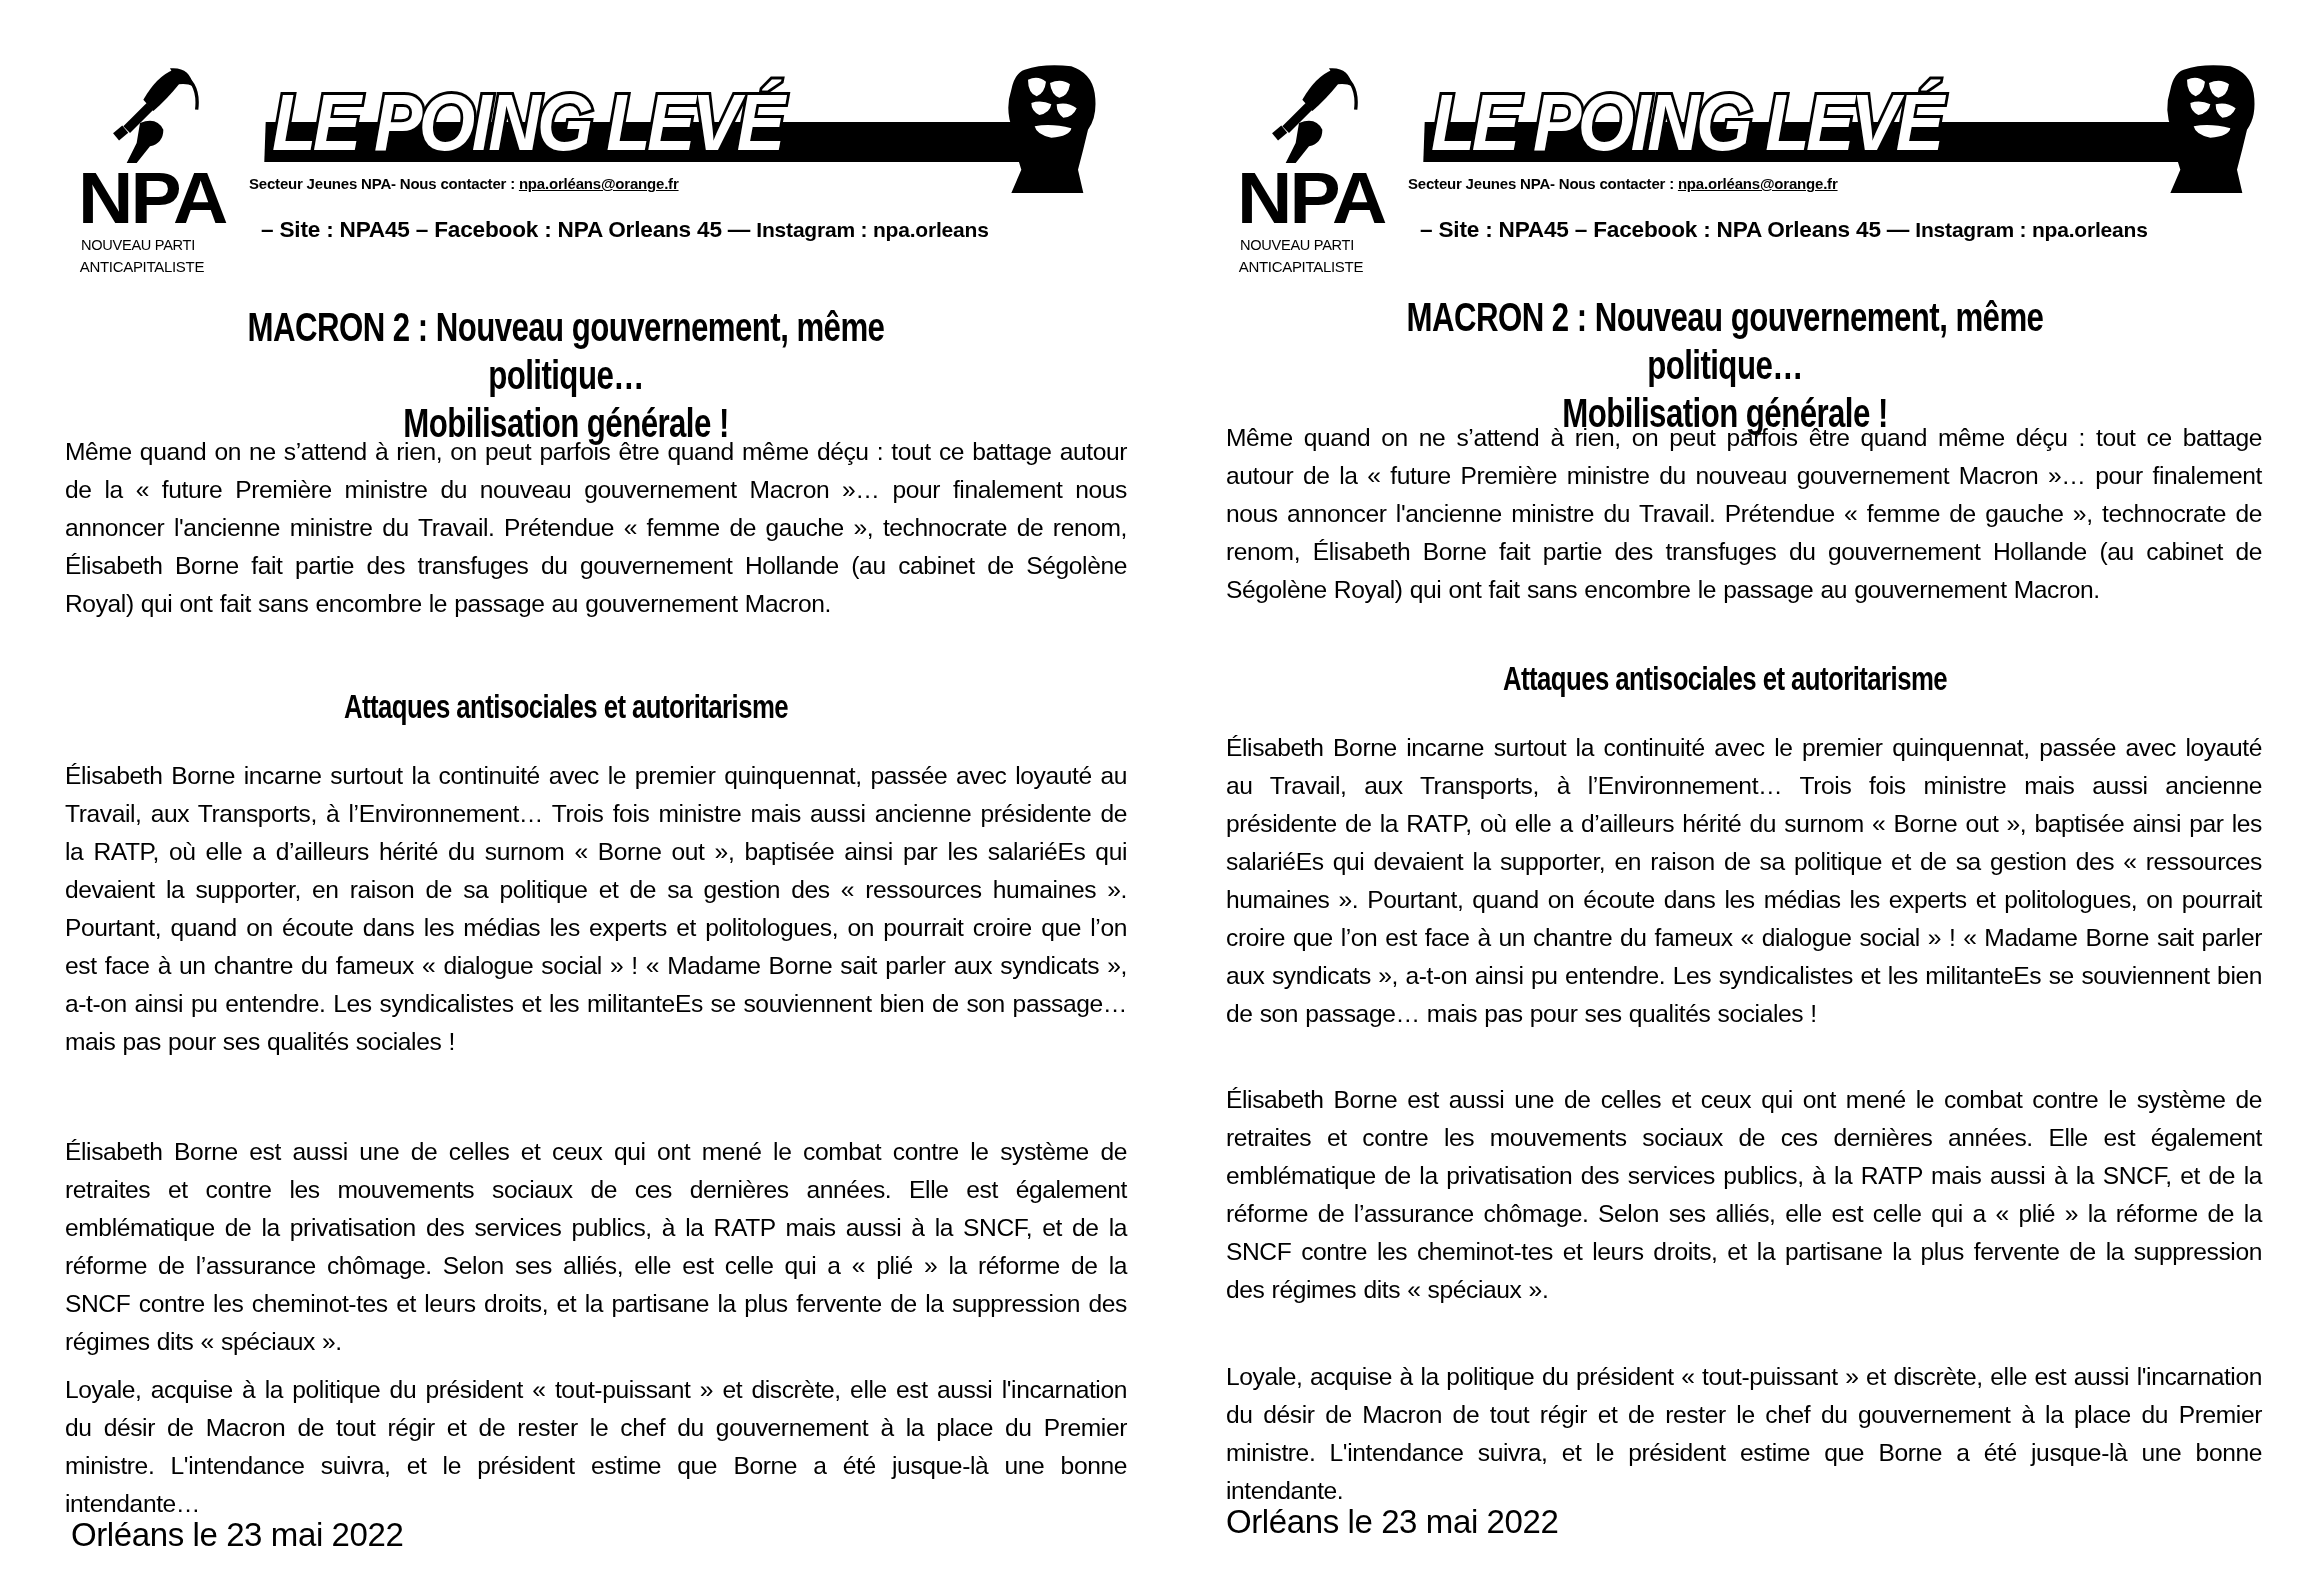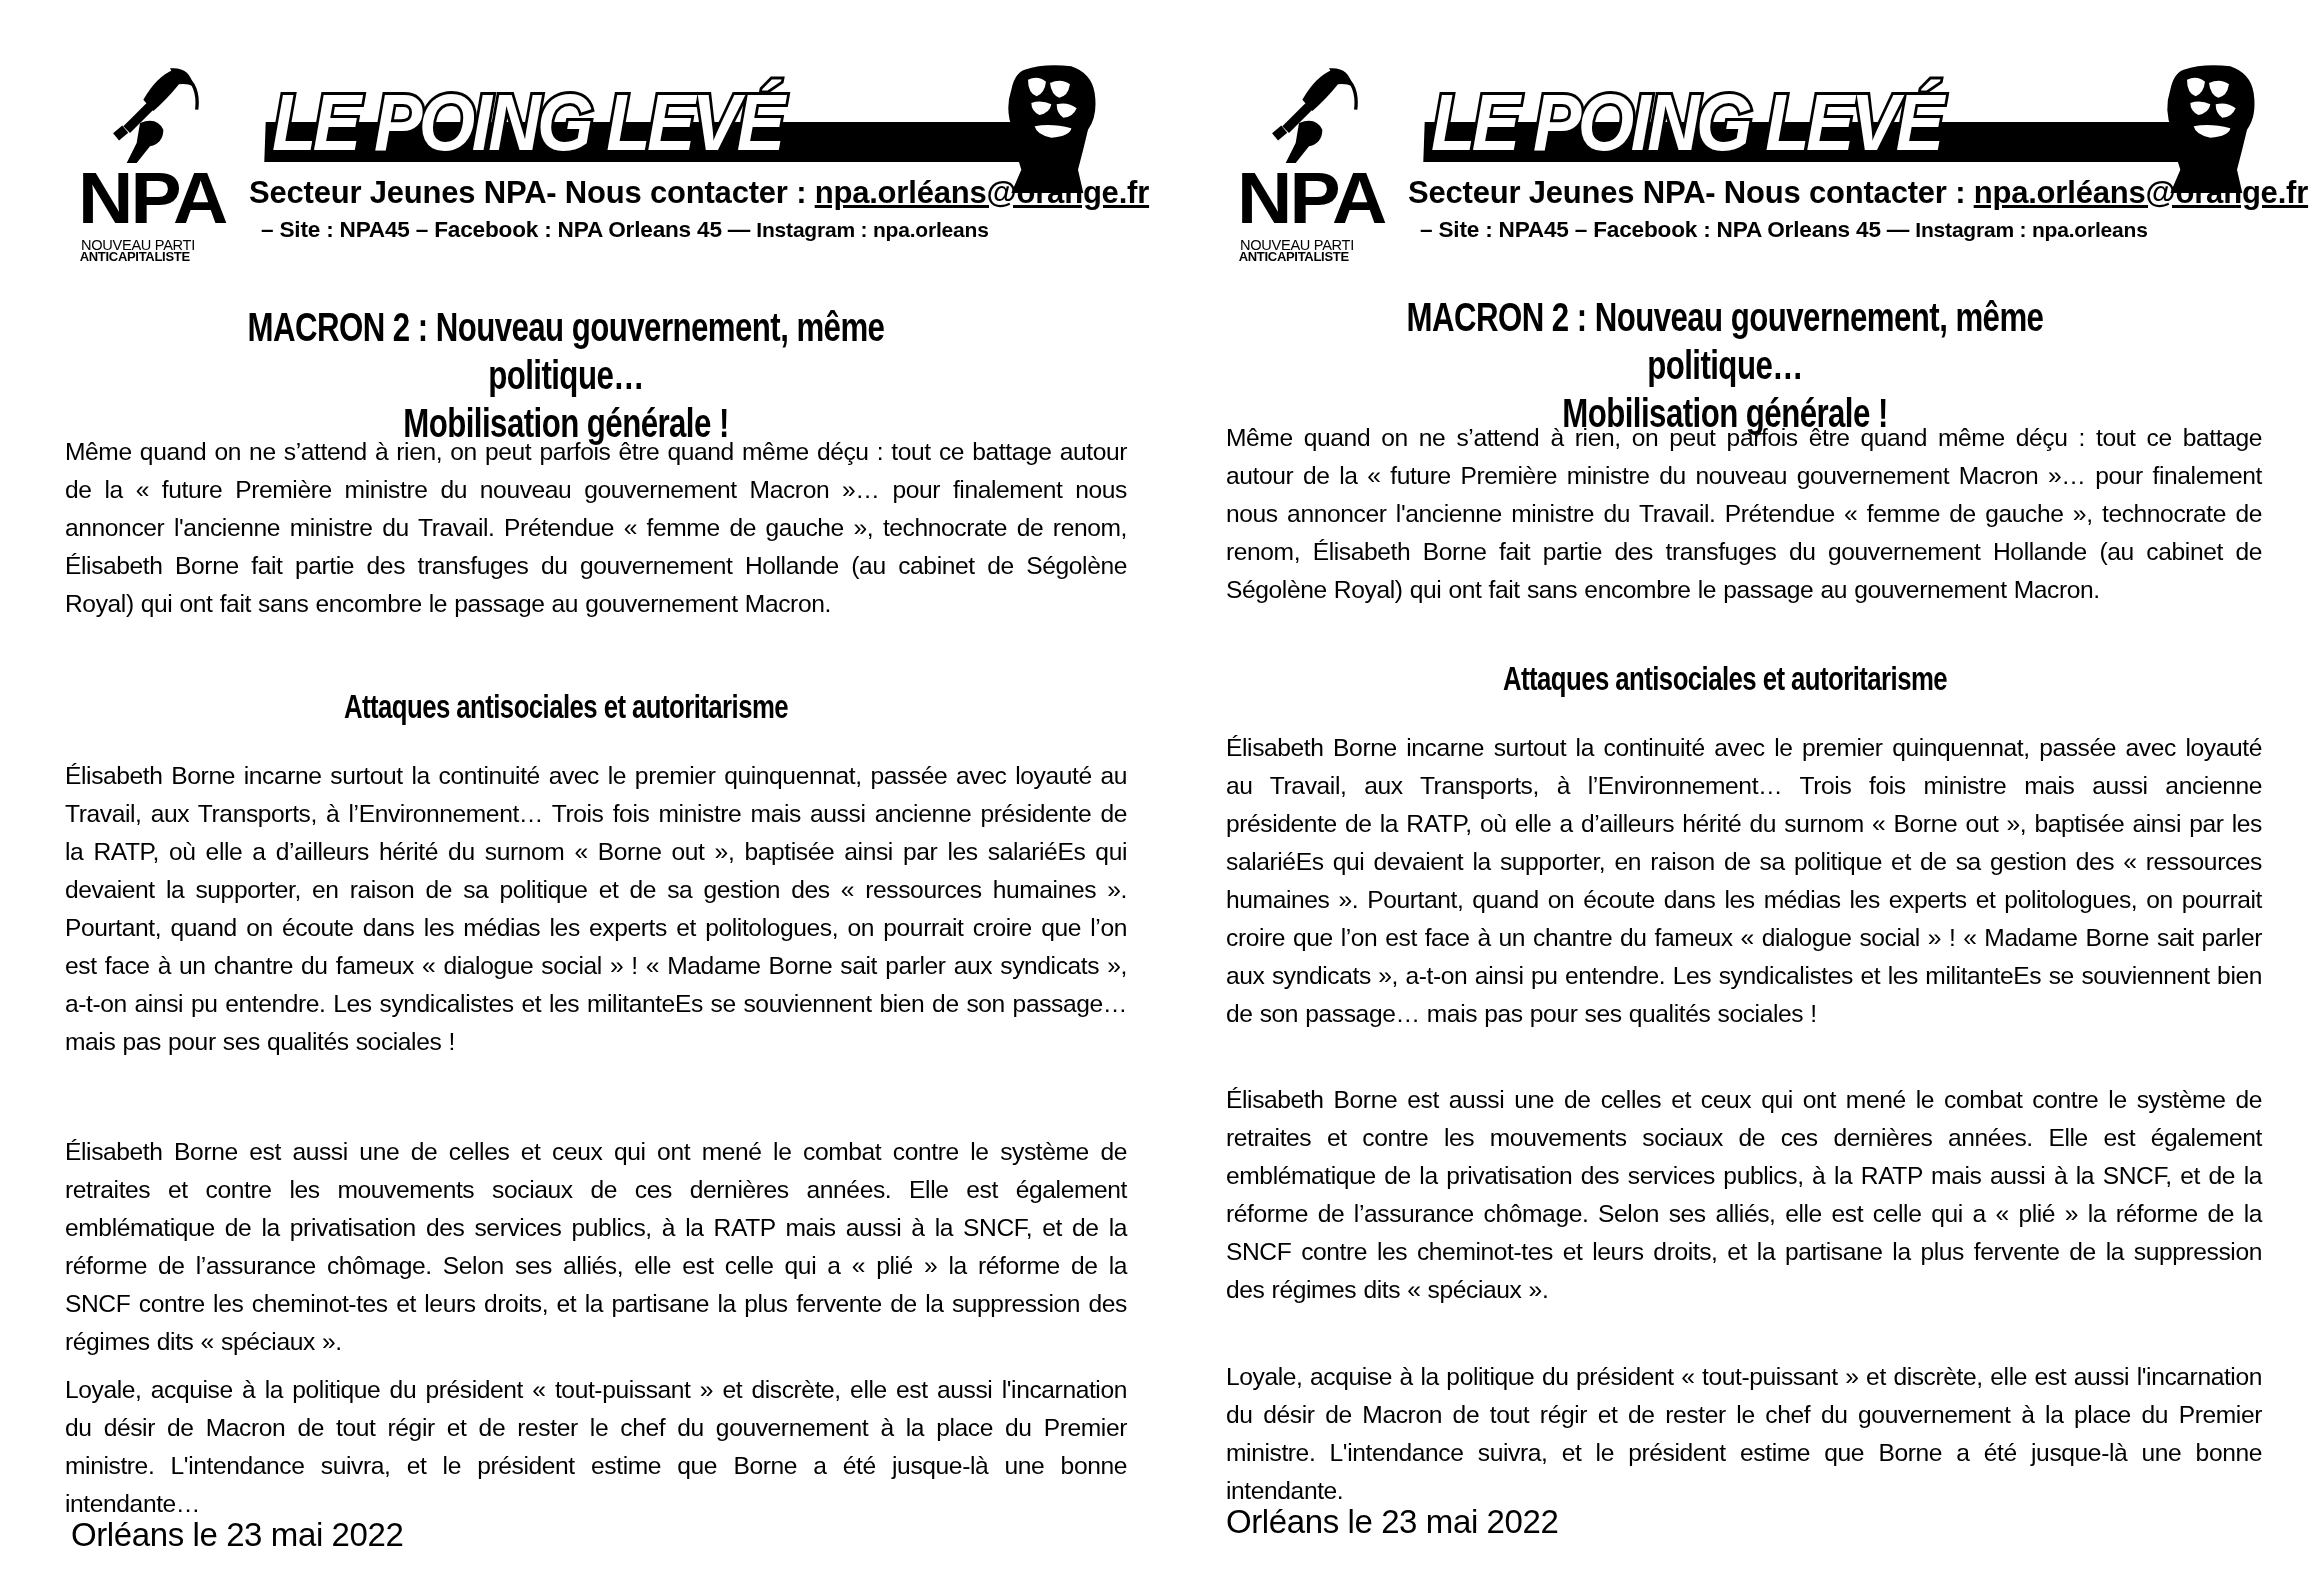--- a/index.html
+++ b/index.html
@@ -8,28 +8,28 @@
   .page-left { left: 0; }
   .page-right { left: 1159px; }
 
   
   .masthead { position: absolute; top: 63px; left: 73px; width: 1038px; height: 200px; text-align: center; }
   .page-right .masthead { left: 73px; }
   .logo { position: absolute; left: 0; top: 0; width: 160px; height: 200px; }
   .logo svg { position: absolute; left: 27px; top: 0; }
   .npa-letters { position: absolute; left: 5.3px; top: 98px; font-family: "Liberation Sans", sans-serif; font-weight: 900; font-size: 73px; letter-spacing: -2.7px; line-height: 1; transform: scaleX(1.05); transform-origin: left; }
   .npa-sub1 { position: absolute; left: 8px; top: 174px; font-size: 14.6px; letter-spacing: -0.3px; white-space: nowrap; }
-  .npa-sub2 { position: absolute; left: 6.7px; top: 186px; font-size: 13px; font-weight: bold; letter-spacing: -0.3px; white-space: nowrap; }
+  .npa-sub2 { position: absolute; left: 6.7px; top: 195px; font-size: 15px; font-weight: normal; letter-spacing: -0.3px; white-space: nowrap; }
 
   .banner { position: absolute; left: 176px; top: 27px; width: 755px; height: 70px; margin-left: 16px; }
   .banner-bar { position: absolute; left: 0; top: 32px; width: 755px; height: 40px; background: #000; transform: skewX(-2deg); }
   .banner-title { position: absolute; left: 6.7px; top: -6.7px; font-family: "Liberation Sans", sans-serif; font-weight: 900; font-style: italic; font-size: 79px; letter-spacing: -4px; color: #fff; -webkit-text-stroke: 6px #000; paint-order: stroke fill; white-space: nowrap; line-height: 1; transform: scaleX(0.92); transform-origin: left; }
   .fist { position: absolute; left: 925px; top: 0; width: 100px; height: 130px; }
 
-  .contact1 { position: absolute; left: 176px; top: 112px; font-size: 31px; font-weight: bold; white-space: nowrap; letter-spacing: -0.2px; }
+  .contact1 { position: absolute; left: 176px; top: 112px; font-size: 15px; font-weight: bold; white-space: nowrap; letter-spacing: -0.2px; }
   .contact1 .email { text-decoration: underline; }
   .contact2 { position: absolute; left: 188px; top: 154px; font-size: 22.6px; font-weight: bold; white-space: nowrap; letter-spacing: -0.2px; }
   .contact2 .insta { font-size: 21px; }
 
   
   .headline { position: absolute; left: 67px; width: 998px; text-align: center; font-family: "Liberation Sans Narrow", "Liberation Sans", sans-serif; font-weight: 900; font-size: 40px; line-height: 48px; transform: scaleX(0.78); transform-origin: center; letter-spacing: -0.7px; }
   .page-left .headline { top: 303px; }
   .page-right .headline { top: 293px; }
 
   .subhead { position: absolute; left: 67px; width: 998px; text-align: center; font-weight: 900; font-size: 33px; line-height: 40px; transform: scaleX(0.78); transform-origin: center; letter-spacing: -0.7px; }

